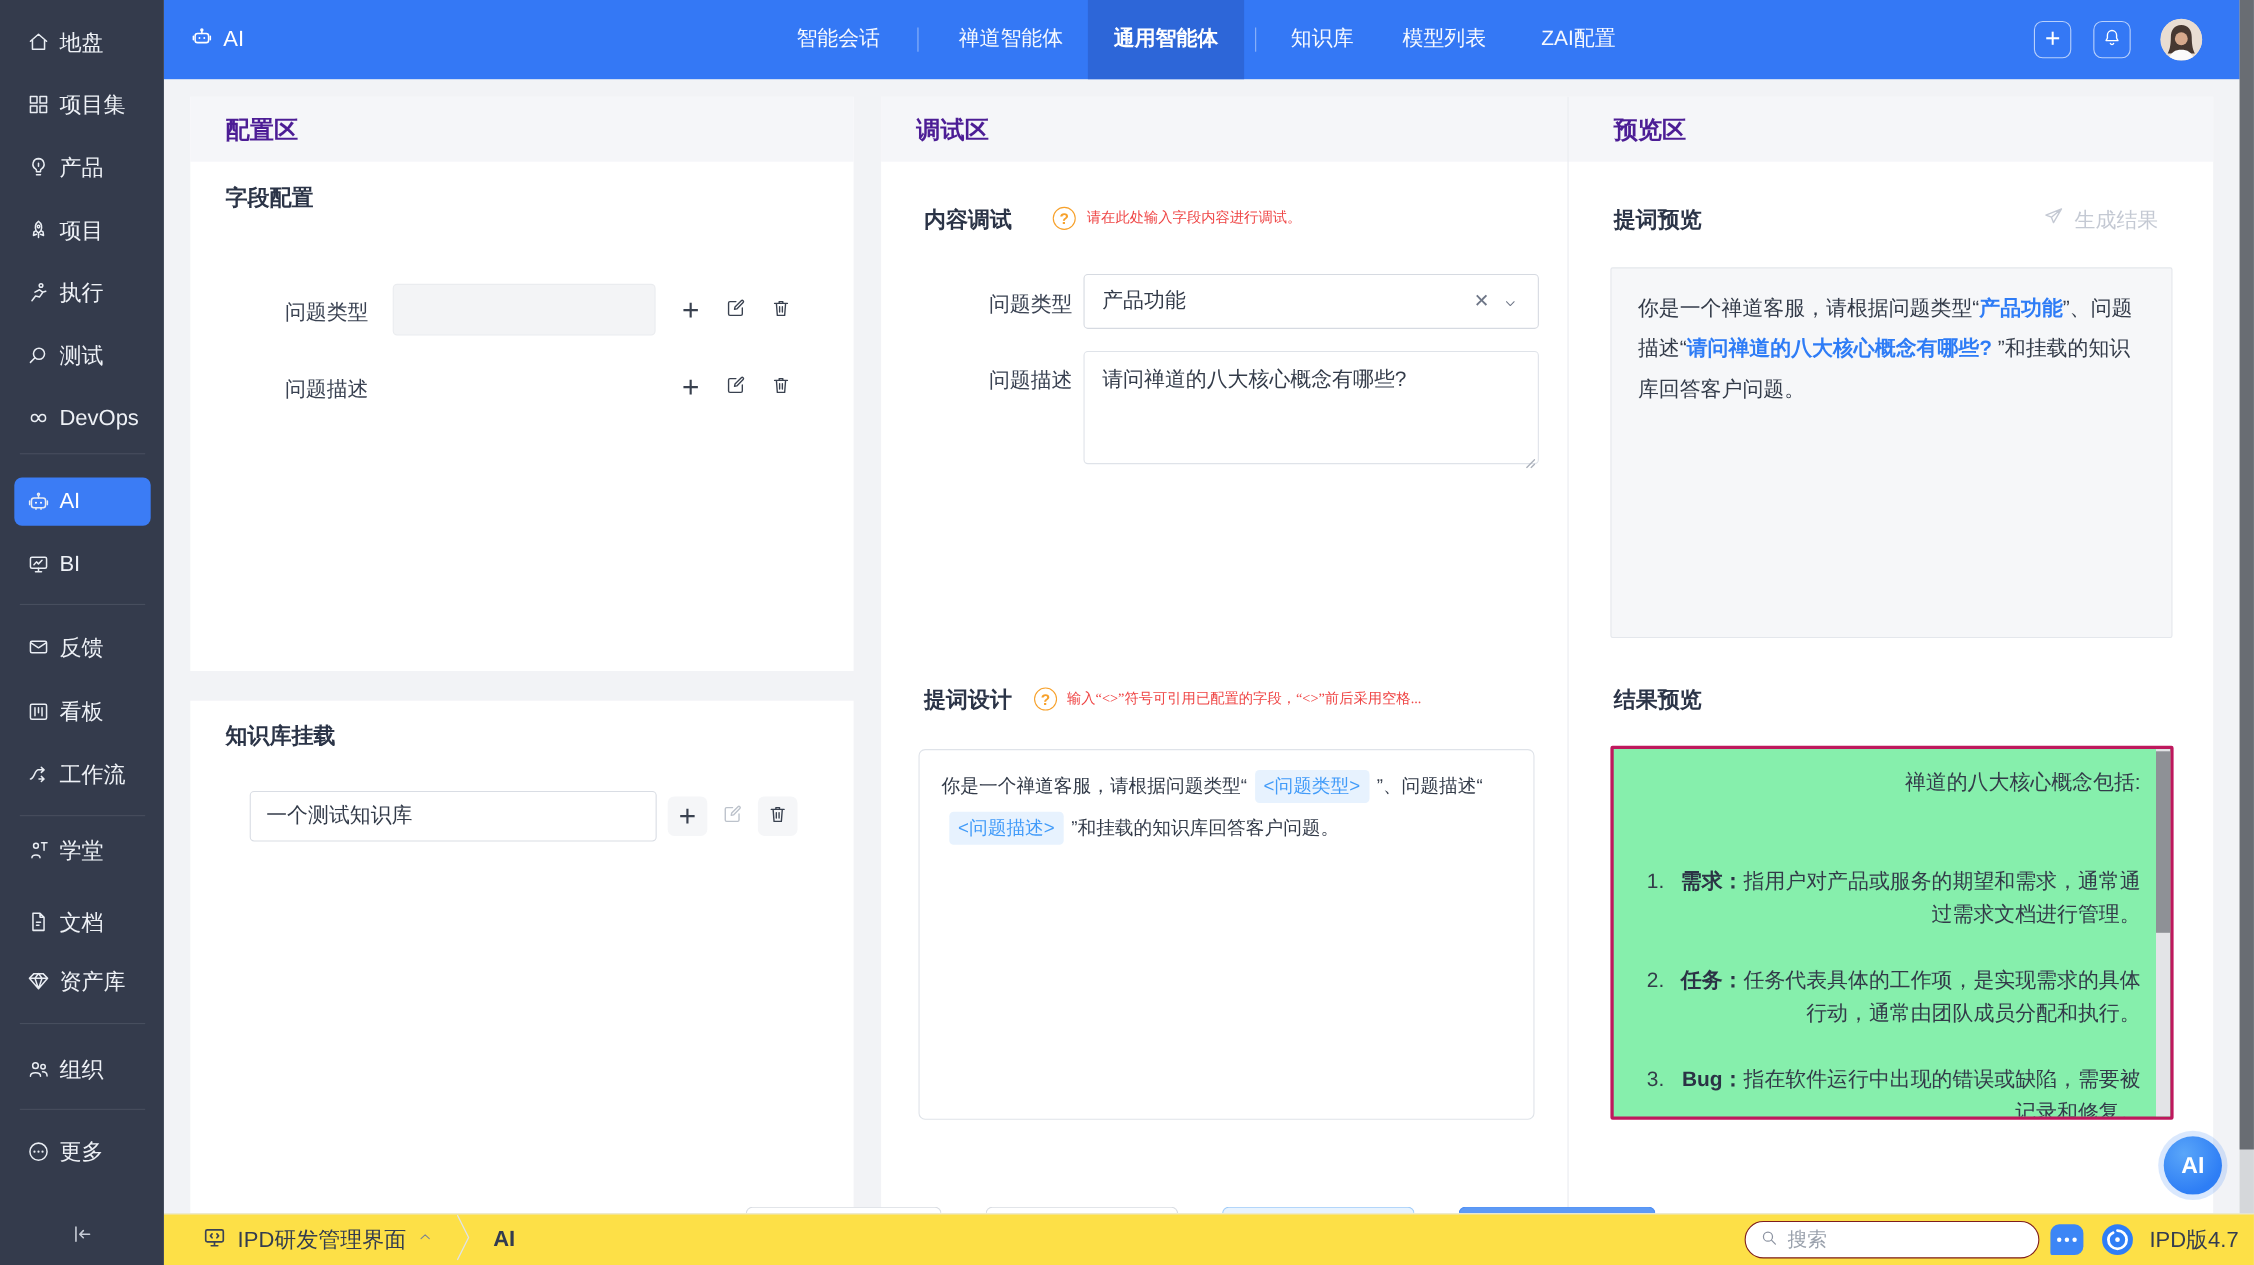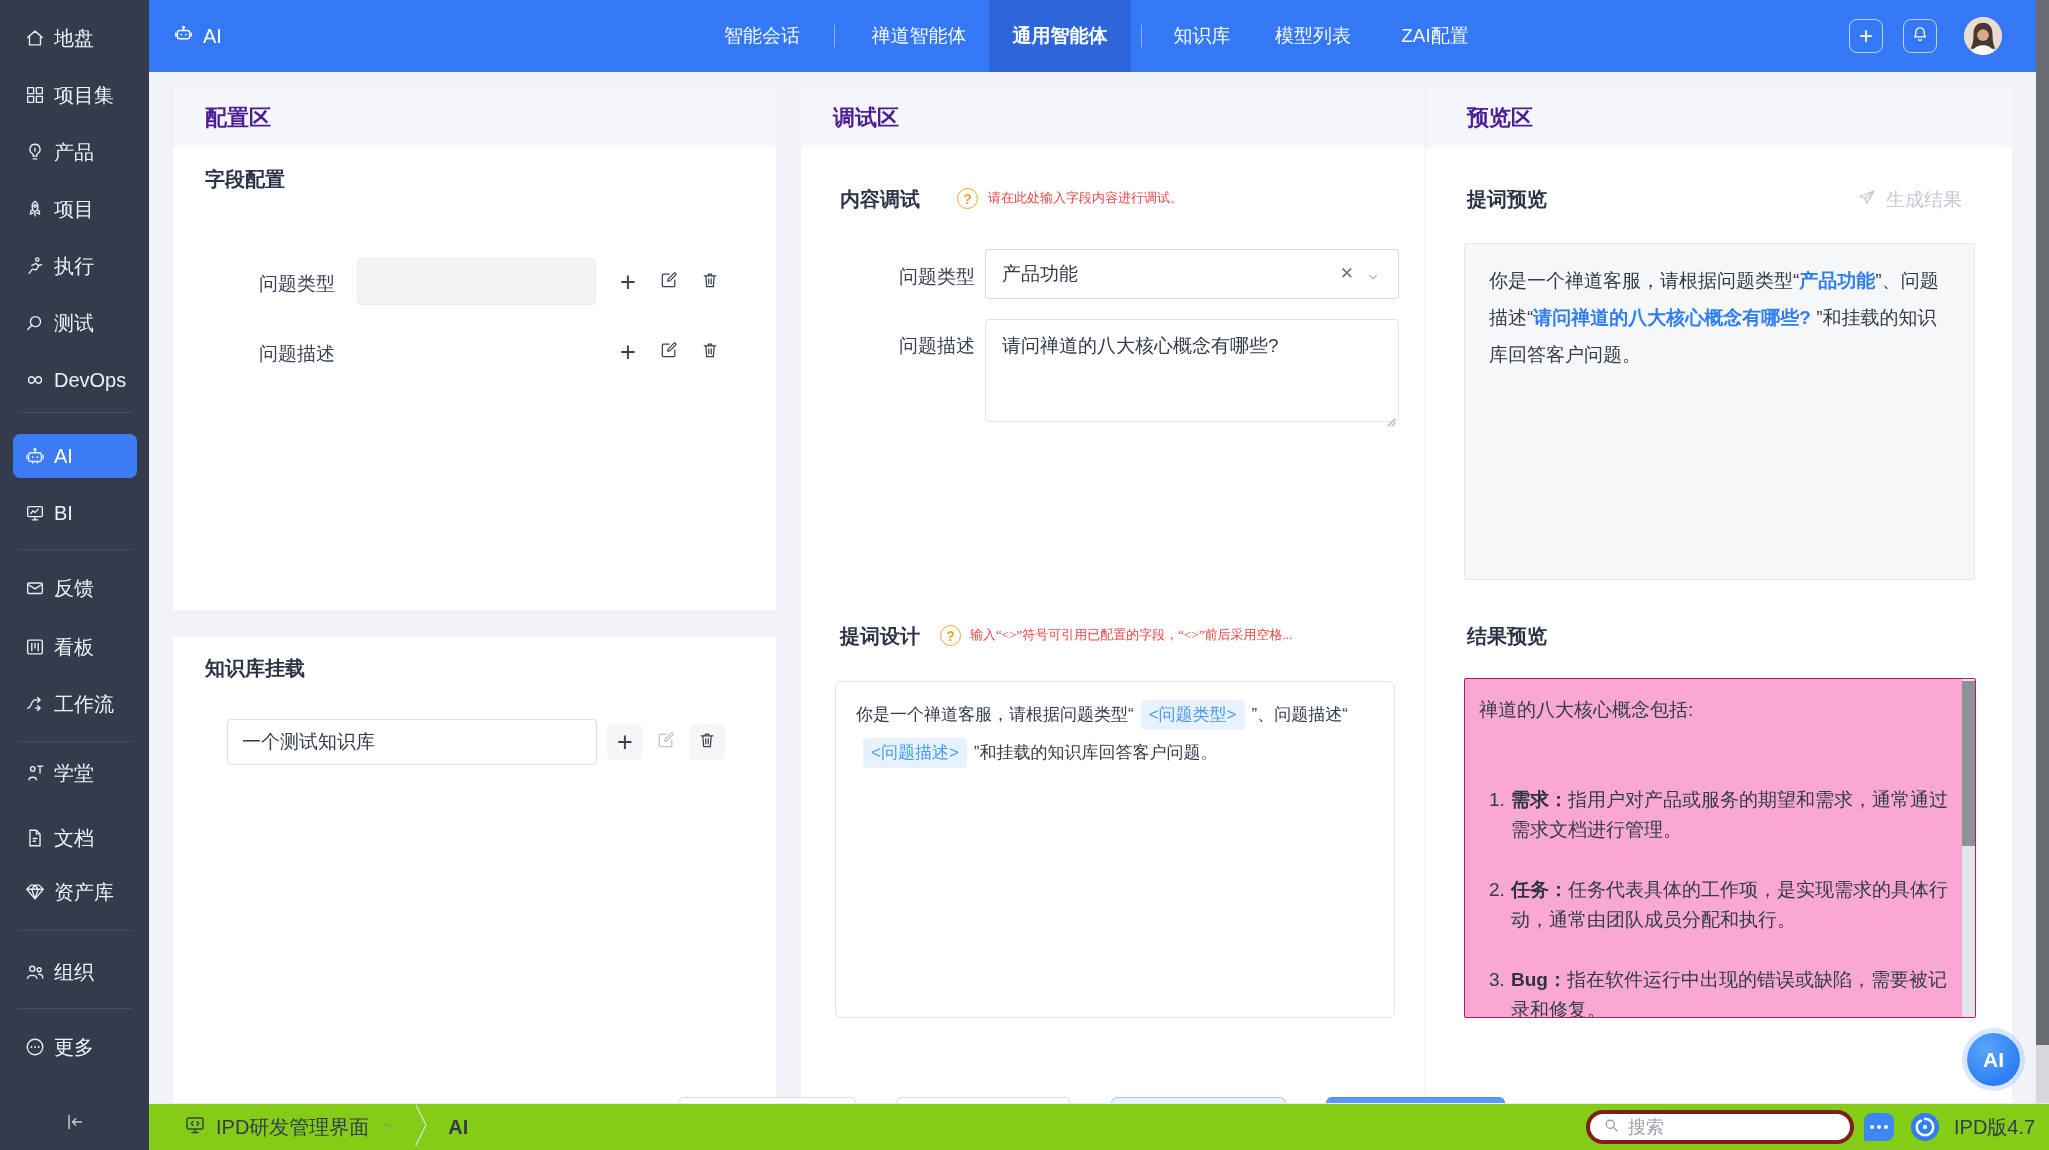--- a/index.html
+++ b/index.html
@@ -54,38 +54,38 @@
   .select-box .sel-text { position:absolute; left:16px; top:0; line-height:48px; }
   .x-clear { position:absolute; right:44px; top:0; height:48px; line-height:48px; font-size:17px; color:#6e7687; cursor:pointer; }
   .chev { position:absolute; right:18px; top:17px; cursor:pointer; }
   .chev svg, .resize-h svg { stroke:#6e7687; fill:none; stroke-width:1.6; stroke-linecap:round; stroke-linejoin:round; }
   .textarea-box { position:absolute; background:#fff; border:1px solid #dfe3e9; border-radius:4px; font-size:19px; color:#333b49; padding:12px 16px; line-height:28px; }
   .resize-h { position:absolute; right:2px; bottom:2px; width:12px; height:12px; }
   .prompt-box { position:absolute; background:#fff; border:1px solid #dfe3e9; border-radius:6px; padding:14px 20px; font-size:17px; line-height:38px; color:#333b49; }
   .tag-chip { display:inline-block; background:#e7f2fe; color:#419bf9; border-radius:4px; padding:0 8px; margin:0 7px; line-height:30px; }
   .pv-box { position:absolute; background:#f6f7f9; border:1px solid #e4e7ec; border-radius:2px; padding:18px 24px; font-size:19px; line-height:37px; color:#333b49; }
   .pv-box .blue-b { color:#2e7cf6; font-weight:700; }
-  .result-box { position:absolute; background:#f9a8d4; border:1px solid #be185d; border-radius:2px; overflow:hidden; }
+  .result-box { position:absolute; background:#86efac; border:3px solid #be185d; border-radius:2px; overflow:hidden;text-align:right; }
   .result-inner { position:absolute; left:0; top:0; right:13px; padding:16px 14px 0 14px; font-size:19px; line-height:30px; color:#333b49; }
   .r-item { display:flex; padding-left:10px; margin-bottom:30px; }
   .r-item .num { width:22px; flex:none; }
   .r-item b { font-weight:700; color:#2b3345; }
   .inner-sb { position:absolute; right:0; top:0; width:13px; height:100%; background:#e3e4e7; }
   .inner-sb .thumb { position:absolute; left:0; top:2px; width:13px; height:165px; background:#8e9196; }
   .gen-btn { position:absolute; display:flex; align-items:center; gap:9px; color:#c4c9d3; font-size:19px; cursor:pointer; }
   .gen-btn svg { stroke:#c4c9d3; fill:none; stroke-width:1.5; stroke-linecap:round; stroke-linejoin:round; }
   .col-divider { position:absolute; width:1px; background:#e9ecf0; }
   .partial-btn { position:absolute; top:1025px; height:6px; border-radius:6px 6px 0 0; background:#fff; }
 
   
-  #bottombar { position:absolute; left:149px; top:1103px; width:1900px; height:47px; background:#84cc16; border-top:1px solid #e8ebf0; z-index:20; display:flex; align-items:center; }
+  #bottombar { position:absolute; left:149px; top:1103px; width:1900px; height:47px; background:#fde047; border-top:1px solid #e8ebf0; z-index:20; display:flex; align-items:center; }
   #bottombar svg { stroke:#3a4254; fill:none; stroke-width:1.5; stroke-linecap:round; stroke-linejoin:round; }
   .bb-text { font-size:20px; color:#333c4f; white-space:nowrap; }
   #bb-sep svg { stroke:#dfe3e9; stroke-width:1.2; }
-  #search-pill { position:absolute; left:1437px; top:6px; width:268px; height:34px; border:4px solid #7f1d1d; border-radius:17px; background:#fff; display:flex; align-items:center; padding:0 12px; gap:8px; }
+  #search-pill { position:absolute; left:1437px; top:6px; width:268px; height:34px; border:1px solid #7f1d1d; border-radius:17px; background:#fff; display:flex; align-items:center; padding:0 12px; gap:8px; }
   #search-pill svg { stroke:#8c93a1; }
   #search-input { border:none; outline:none; font-size:18px; color:#333b49; width:190px; background:transparent; }
   #search-input::placeholder { color:#9aa1ac; }
   #chat-btn { position:absolute; left:1715px; top:9px; width:30px; height:28px; background:#3c86f6; border-radius:8px 8px 8px 2px; display:flex; align-items:center; justify-content:center; gap:3px; cursor:pointer; }
   #chat-btn i { width:4px; height:4px; border-radius:50%; background:#fff; }
   #zt-logo { position:absolute; left:1760px; top:7px; width:32px; height:32px; cursor:pointer; }
 
   
   #page-scrollbar { position:absolute; left:2036px; top:0; width:13px; height:1103px; background:#d5d7da; z-index:40; }
   #page-scrollbar .pthumb { position:absolute; left:0; top:0; width:13px; height:1045px; background:#696d73; }

